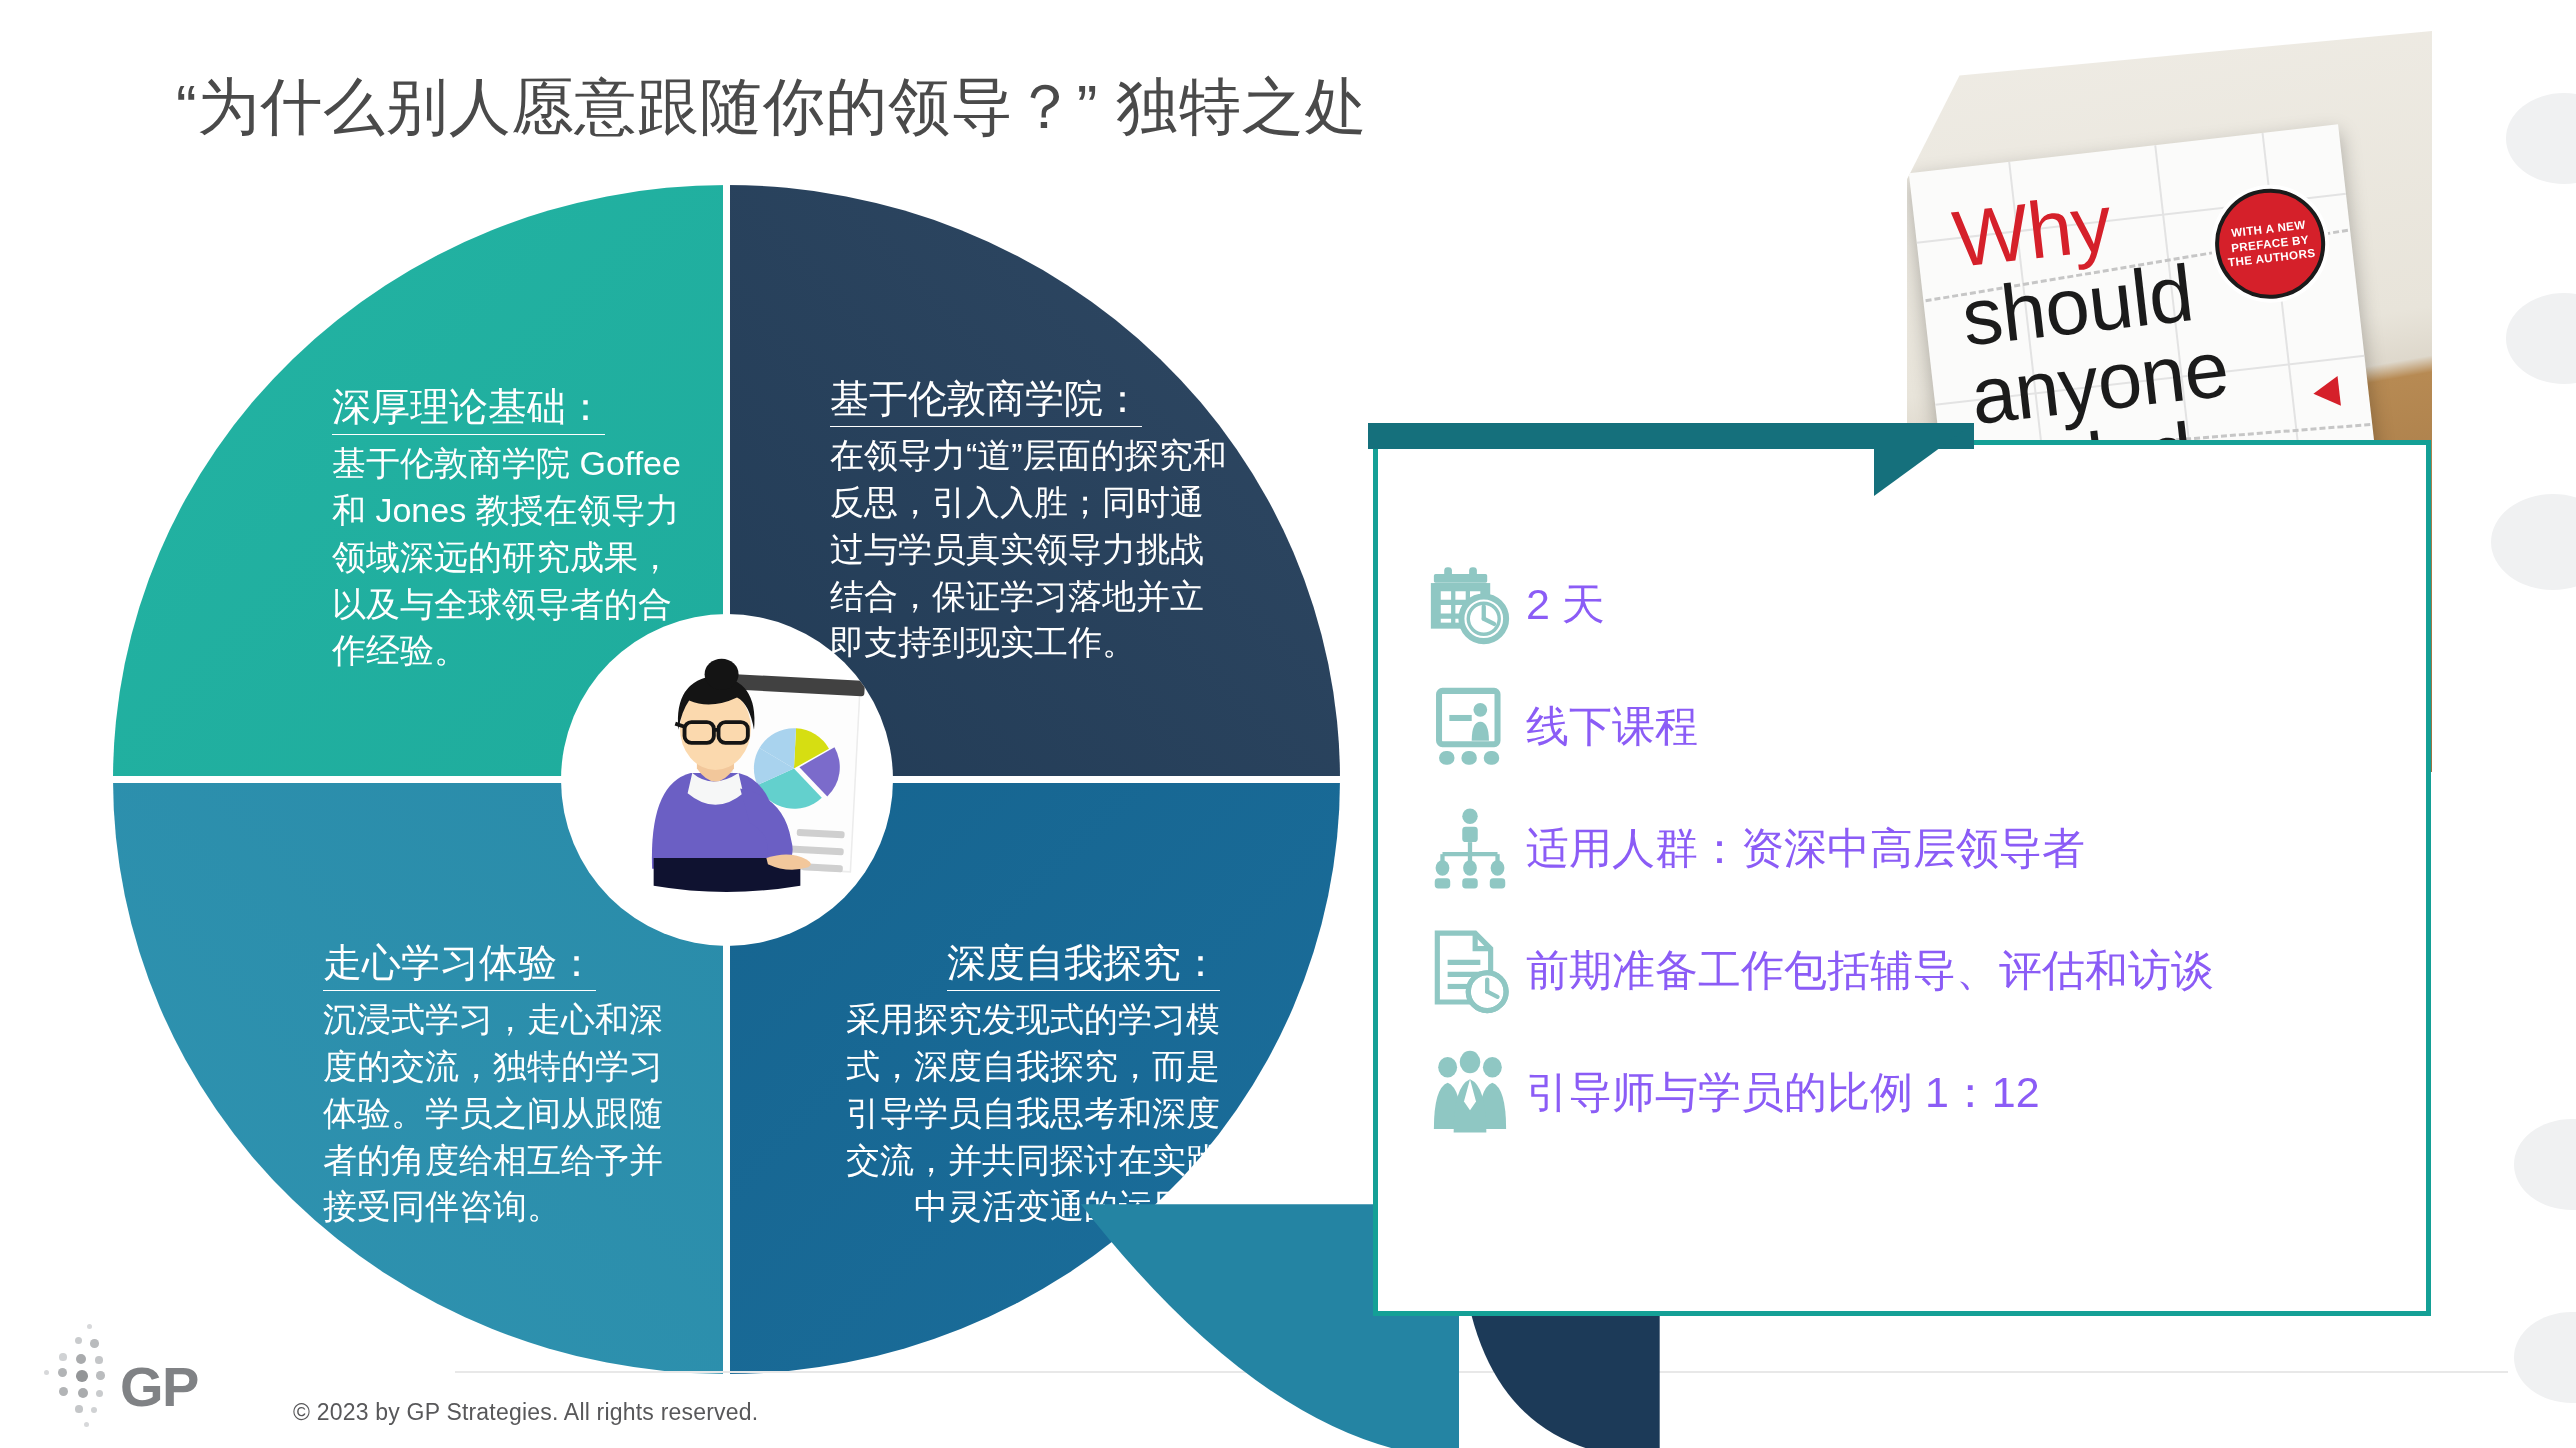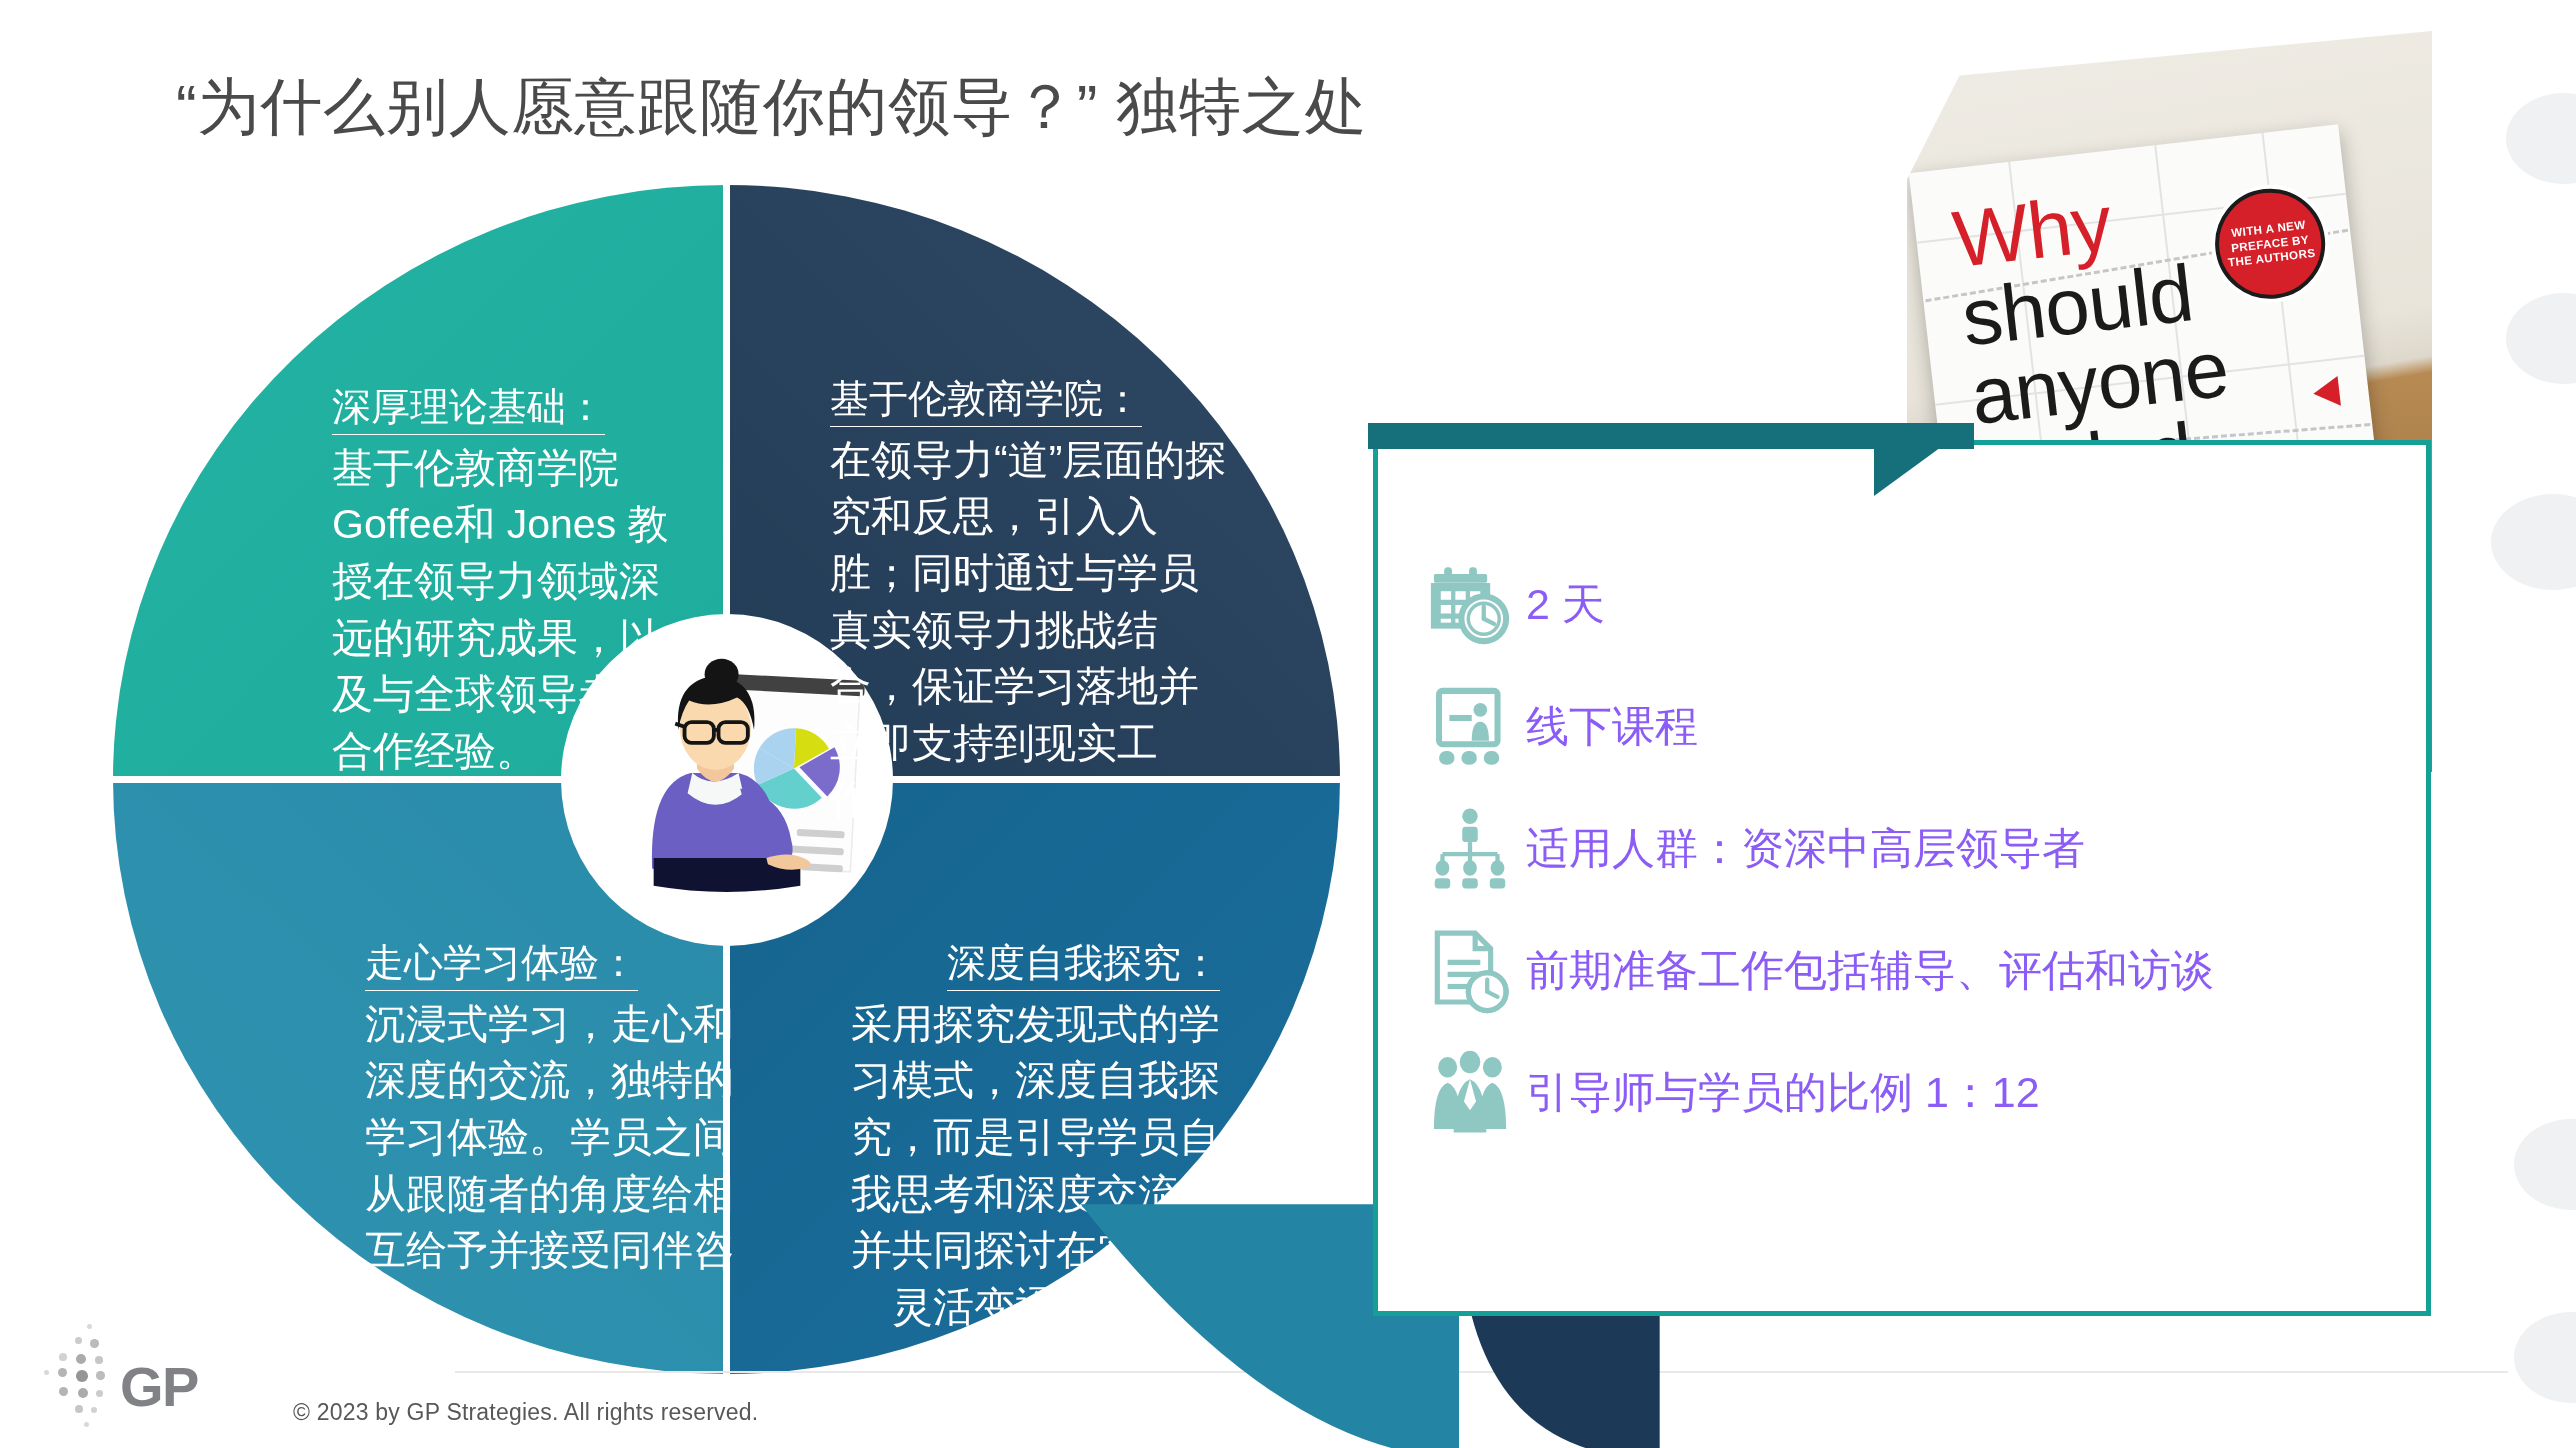--- a/index.html
+++ b/index.html
@@ -39,24 +39,24 @@
     width:332px;height:332px;border-radius:50%;background:#fff;
     display:flex;align-items:center;justify-content:center;overflow:hidden;
   }
 
   
   .qtext{position:absolute;color:#fff;}
   .qtext .head{
     font-size:39px;line-height:1.28;font-weight:400;margin-bottom:4.6px;
     border-bottom:1.9px solid #fff;display:inline-block;padding-bottom:2.3px;
   }
-  .qtext .body{font-size:41px;line-height:1.38;font-weight:400;}
+  .qtext .body{font-size:34px;line-height:1.38;font-weight:400;}
   .t-tl{left:332px;top:382px;width:363px;}
   .t-tr{left:830px;top:374px;width:401px;}
-  .t-bl{left:323px;top:938px;width:371px;margin-left:42px;}
+  .t-bl{left:323px;top:938px;width:371px;}
   .t-br{left:834px;top:938px;width:386px;text-align:right;}
 
   
   .ribbon{
     position:absolute;left:1368px;top:423px;width:533px;height:26px;
     background:#15707c;z-index:3;
   }
   .ribbon-flag{
     position:absolute;left:1874px;top:423px;width:0;height:0;z-index:3;
     border-left:100px solid #15707c;border-right:0 solid transparent;

